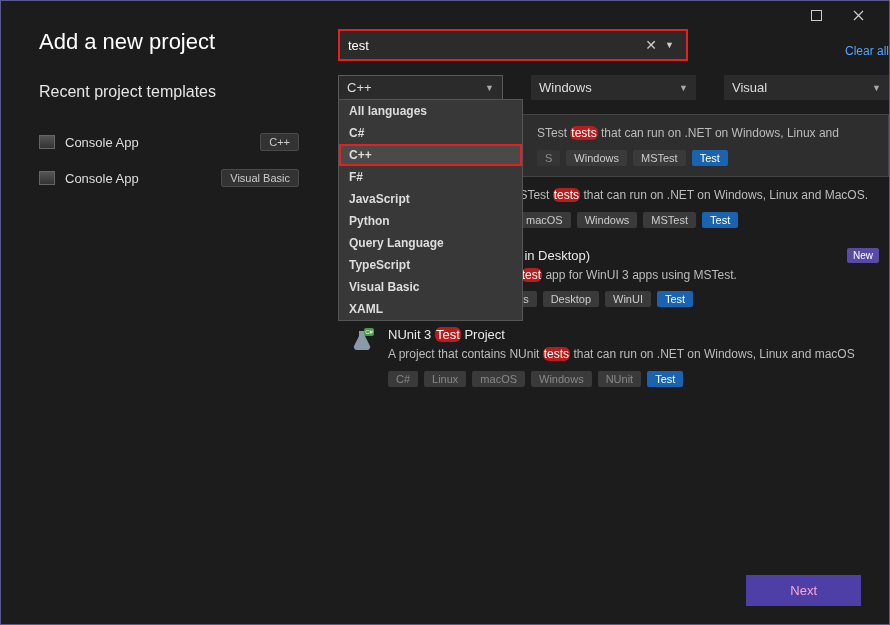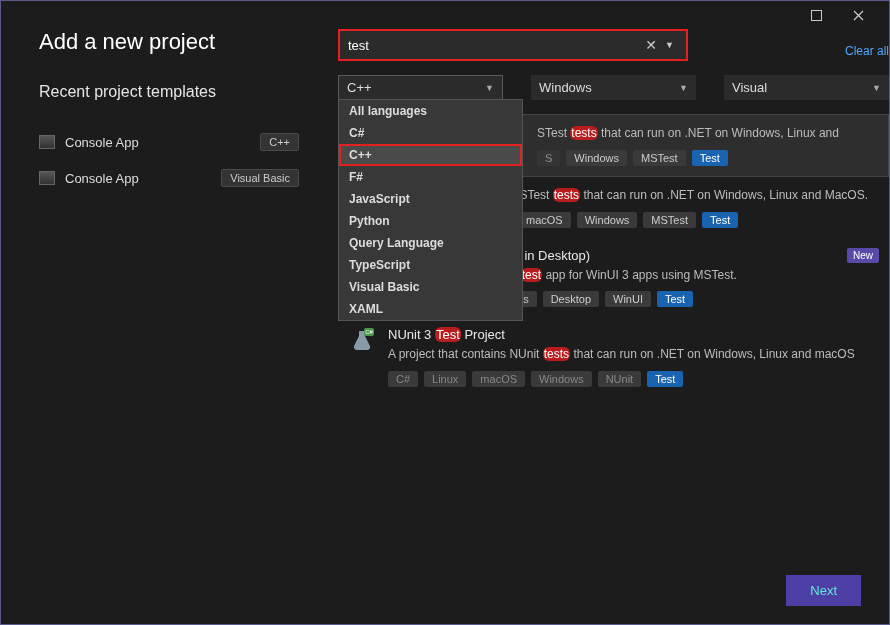--- a/index.html
+++ b/index.html
@@ -184,23 +184,23 @@
     padding: 2px 6px;
     border-radius: 2px;
   }
   .footer {
     position: absolute;
     bottom: 18px;
     right: 28px;
   }
   .next-btn {
     background: #4e3fa6;
-    color: #5eead4;
+    color: #f9a8d4;
     border: none;
-    padding: 8px 24px;
+    padding: 8px 44px;
     font-size: 13px;
     cursor: pointer;
     margin-left: 16px;
   }
   svg { display: block; }
 </style>
 </head>
 <body>
 
 <div class="titlebar">

